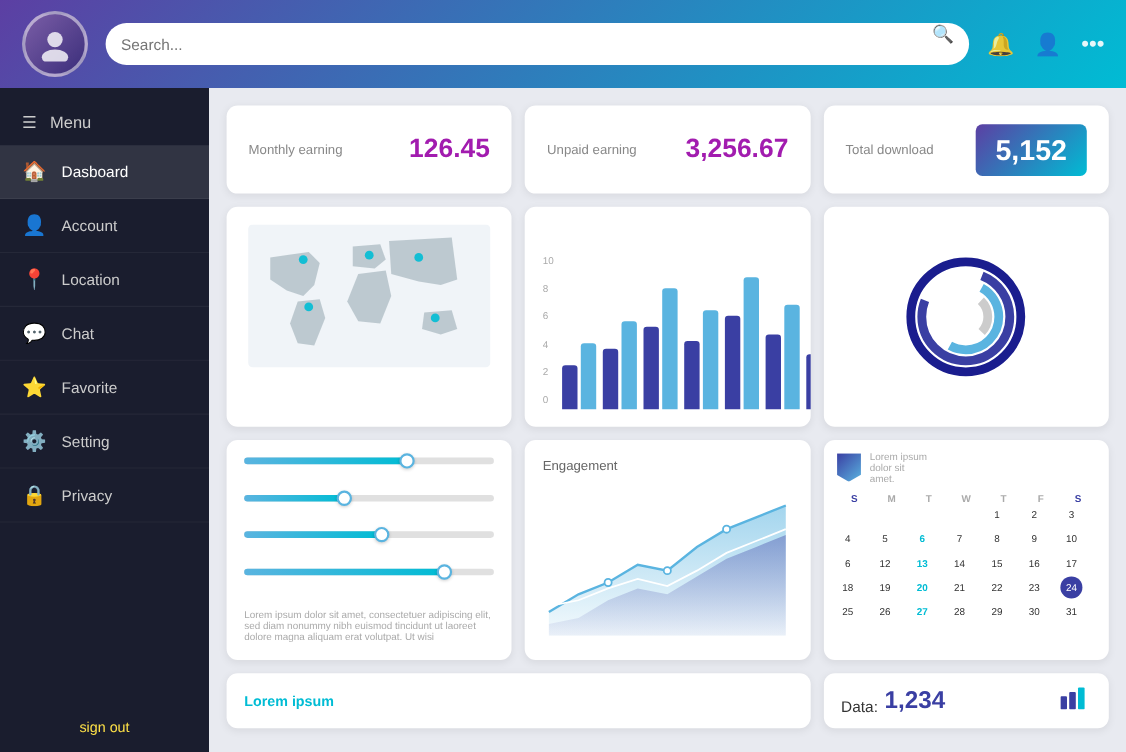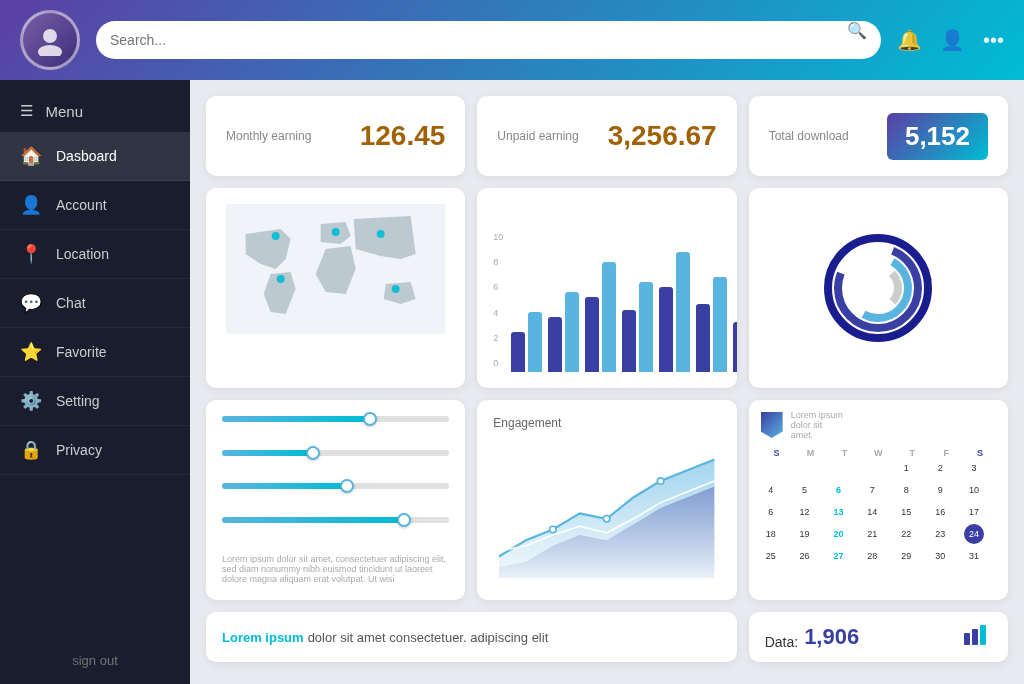--- a/index.html
+++ b/index.html
@@ -63,21 +63,21 @@
     }
     .sidebar-item {
       display: flex; align-items: center; gap: 14px;
       padding: 13px 20px; font-size: 14px; color: #ccc;
       cursor: pointer; border-bottom: 1px solid rgba(255,255,255,0.05);
       transition: background 0.2s;
     }
     .sidebar-item.active { background: rgba(255,255,255,0.1); color: white; }
     .sidebar-icon { font-size: 18px; width: 22px; text-align: center; }
     .sidebar-signout {
-      margin-top: auto; padding: 16px 20px; font-size: 13px; color: #737373;
+      margin-top: auto; padding: 16px 20px; font-size: 13px; color: #fde047;
       cursor: pointer; text-align: center;
     }
 
     
     .content {
       flex: 1;
       padding: 16px;
       display: grid;
       grid-template-columns: 1fr 1fr 1fr;
       grid-template-rows: 80px 200px 200px 50px;
@@ -94,21 +94,21 @@
       overflow: hidden;
     }
 
     
     .stat-card {
       display: flex; align-items: center; justify-content: space-between;
       border-radius: 10px; background: white;
       padding: 14px 20px; box-shadow: 0 2px 8px rgba(0,0,0,0.07); gap: 14px;
     }
     .stat-label { font-size: 12px; color: #888; line-height: 1.4; }
-    .stat-value { font-size: 28px; font-weight: 700; color: #a16207; }
+    .stat-value { font-size: 24px; font-weight: 700; color: #a21caf; }
     .stat-card.total-download .stat-value {
       background: linear-gradient(135deg, #5c3fa3, #00bcd4);
       color: white; padding: 8px 18px; border-radius: 6px; font-size: 26px;
     }
 
     
     .map-card { position: relative; }
     .bar-group { display: flex; gap: 3px; align-items: flex-end; }
     .bar {
       width: 14px; border-radius: 3px 3px 0 0;
@@ -452,29 +452,28 @@
         <span class="cal-cell">28</span>
         <span class="cal-cell">29</span>
         <span class="cal-cell">30</span>
         <span class="cal-cell">31</span>
       </div>
     </div>
 
     <div class="bottom-bar">
       <div class="bottom-bar-inner">
         <span class="highlight">Lorem ipsum</span>
-        <span>dolor sit amet consectetuer. adipiscing elit</span>
       </div>
     </div>
 
     <div>
       <div class="data-bar">
         <div style="display:flex;align-items:flex-end;gap:6px;">
           <span class="data-label">Data:</span>
-          <span class="data-value">1,906</span>
+          <span class="data-value">1,234</span>
         </div>
         <span class="data-chart-icon">
           <svg width="28" height="22" viewBox="0 0 28 22">
             <rect x="0" y="10" width="6" height="12" fill="#3a3fa3" rx="1"></rect>
             <rect x="8" y="6" width="6" height="16" fill="#3a3fa3" rx="1"></rect>
             <rect x="16" y="2" width="6" height="20" fill="#00bcd4" rx="1"></rect>
           </svg>
         </span>
       </div>
     </div>

